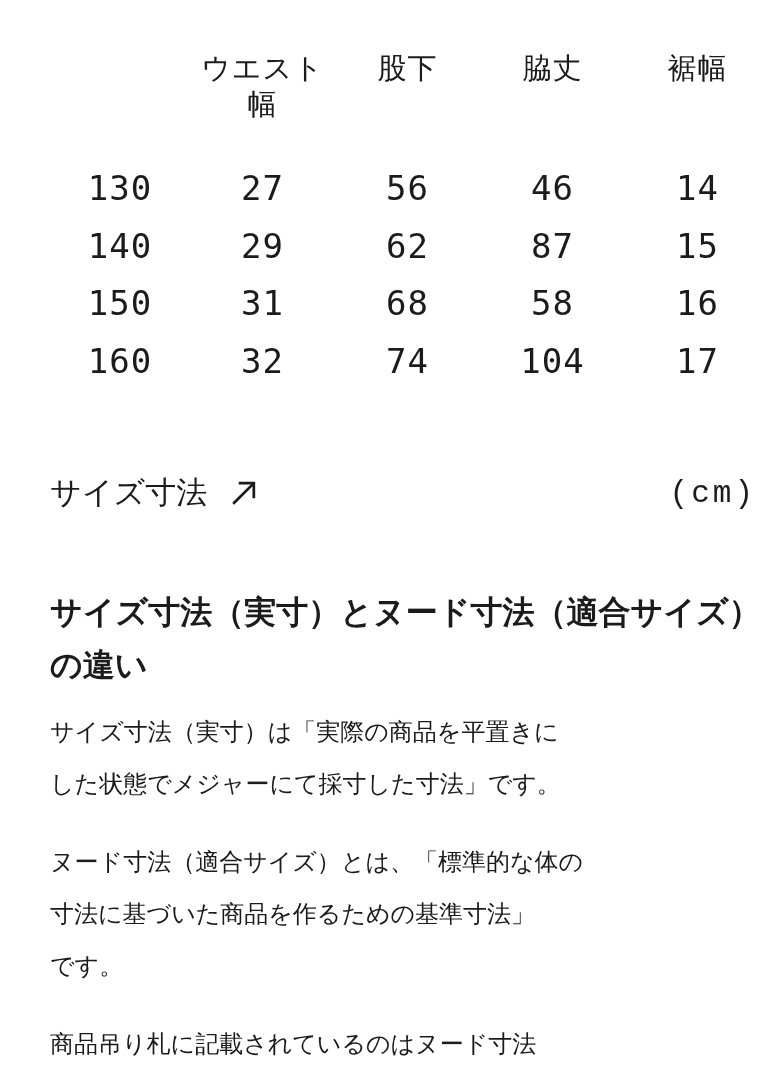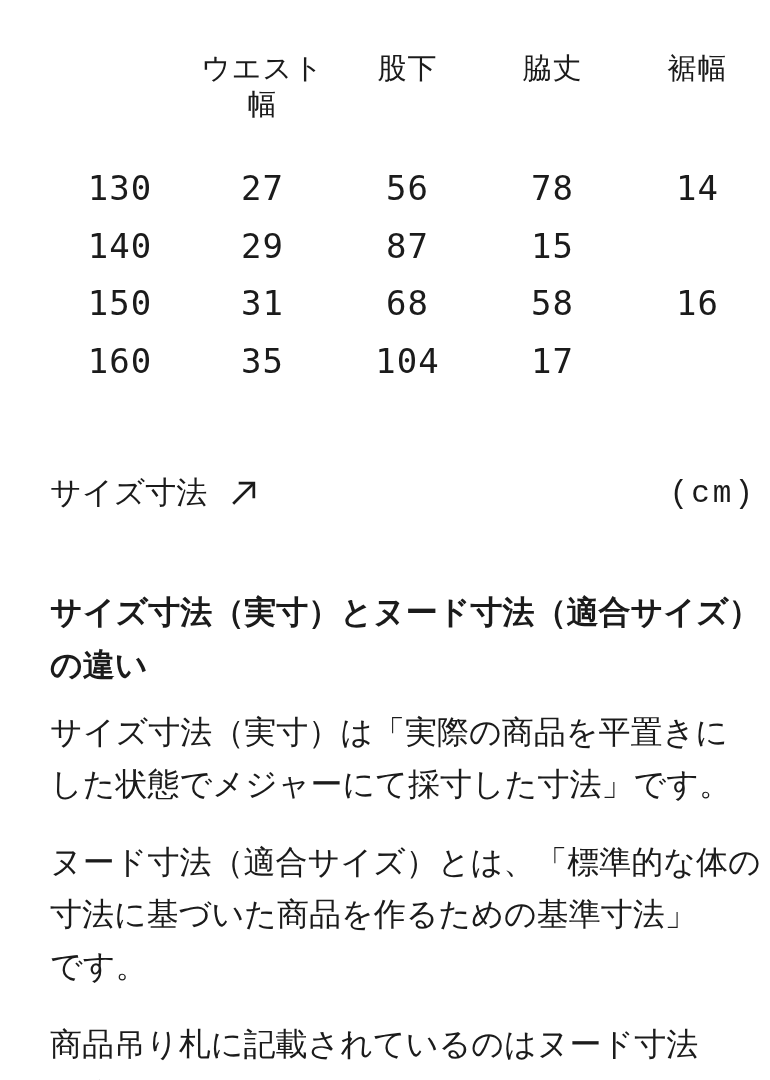--- a/index.html
+++ b/index.html
@@ -86,21 +86,21 @@
   .section-heading {
     margin: 72px 5px 0 0;
     font-size: 32px;
     line-height: 53px;
     font-weight: bold;
     white-space: pre-line;
     max-width: 712px;
   }
   .para {
     margin: 26px 0 0 0;
-    font-size: 32px;
+    font-size: 24px;
     line-height: 52px;
     white-space: pre-line;
     max-width: 712px;
   }
   .para:first-of-type {
     margin-top: 14px;
   }
 </style>
 </head>
 <body>
@@ -114,39 +114,41 @@
       <div class="cell">股下</div>
       <div class="cell">脇丈</div>
       <div class="cell">裾幅</div>
     </div>
 
     <div class="tbody">
       <div class="trow">
         <div class="cell">130</div>
         <div class="cell">27</div>
         <div class="cell">56</div>
-        <div class="cell">78</div>
+        <div class="cell">46</div>
         <div class="cell">14</div>
       </div>
       <div class="trow">
         <div class="cell">140</div>
         <div class="cell">29</div>
+        <div class="cell">62</div>
         <div class="cell">87</div>
         <div class="cell">15</div>
       </div>
       <div class="trow">
         <div class="cell">150</div>
         <div class="cell">31</div>
         <div class="cell">68</div>
         <div class="cell">58</div>
         <div class="cell">16</div>
       </div>
       <div class="trow">
         <div class="cell">160</div>
-        <div class="cell">35</div>
+        <div class="cell">32</div>
+        <div class="cell">74</div>
         <div class="cell">104</div>
         <div class="cell">17</div>
       </div>
     </div>
   </div>
 
   <div class="links-row">
     <a class="link">
       <span>サイズ寸法</span>
       <span class="ext-icon">

